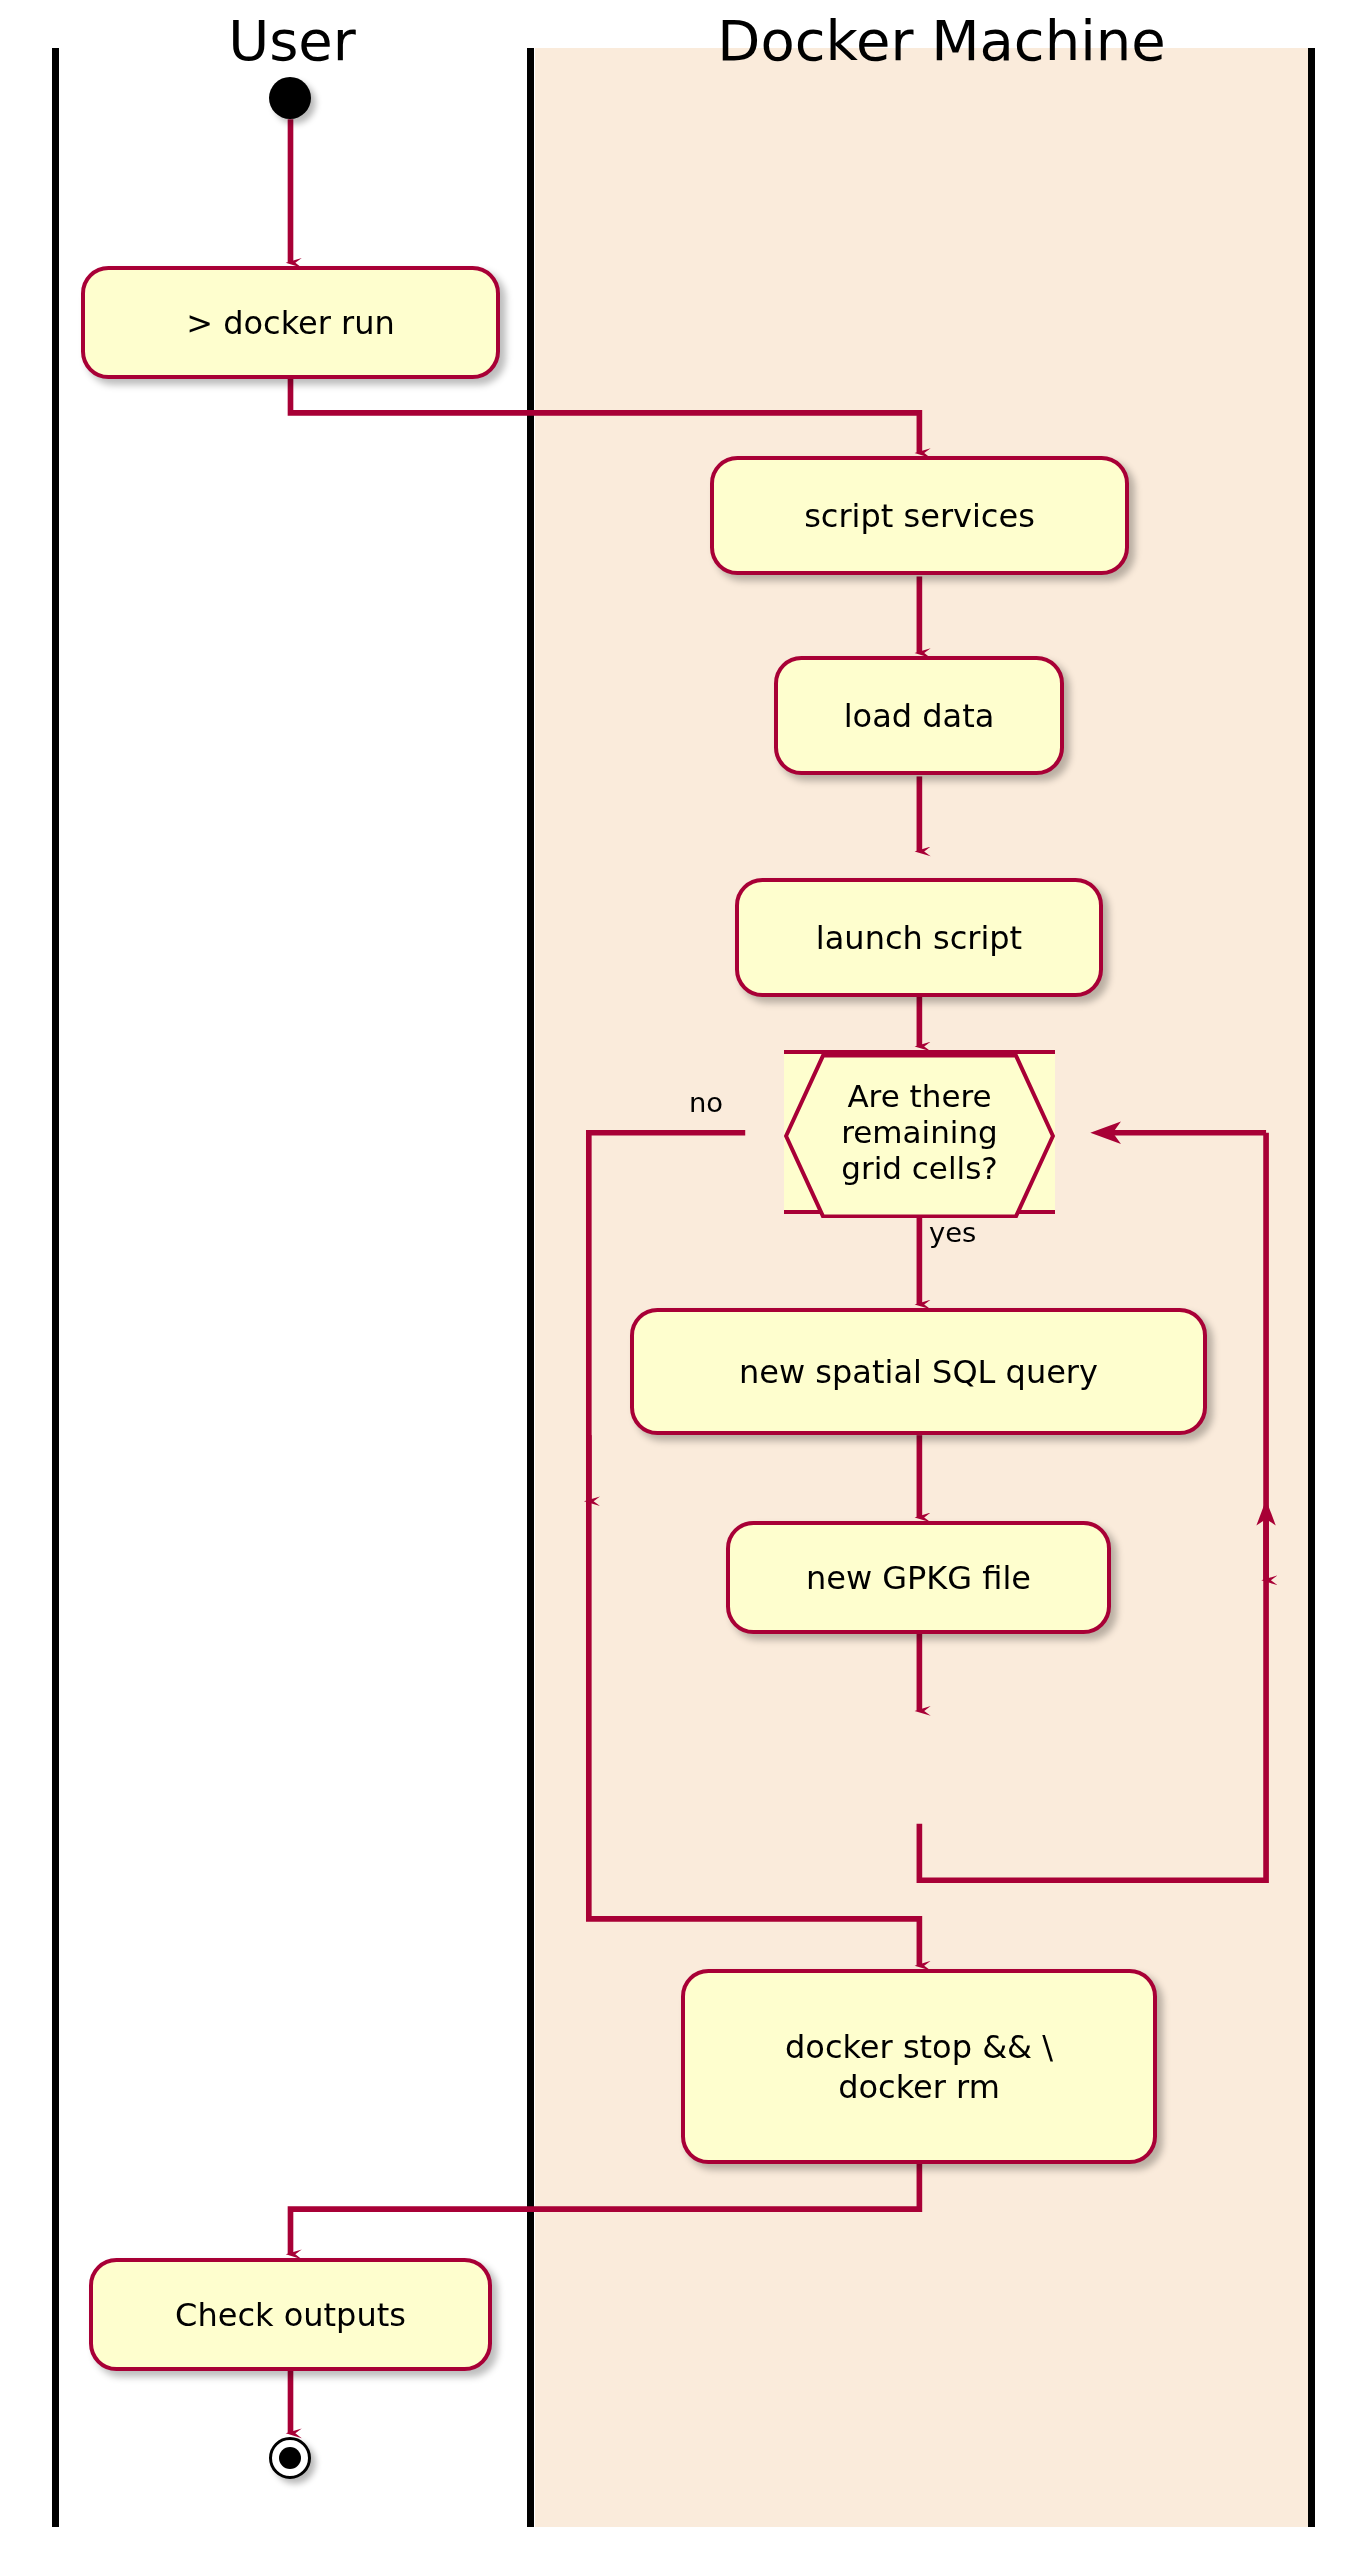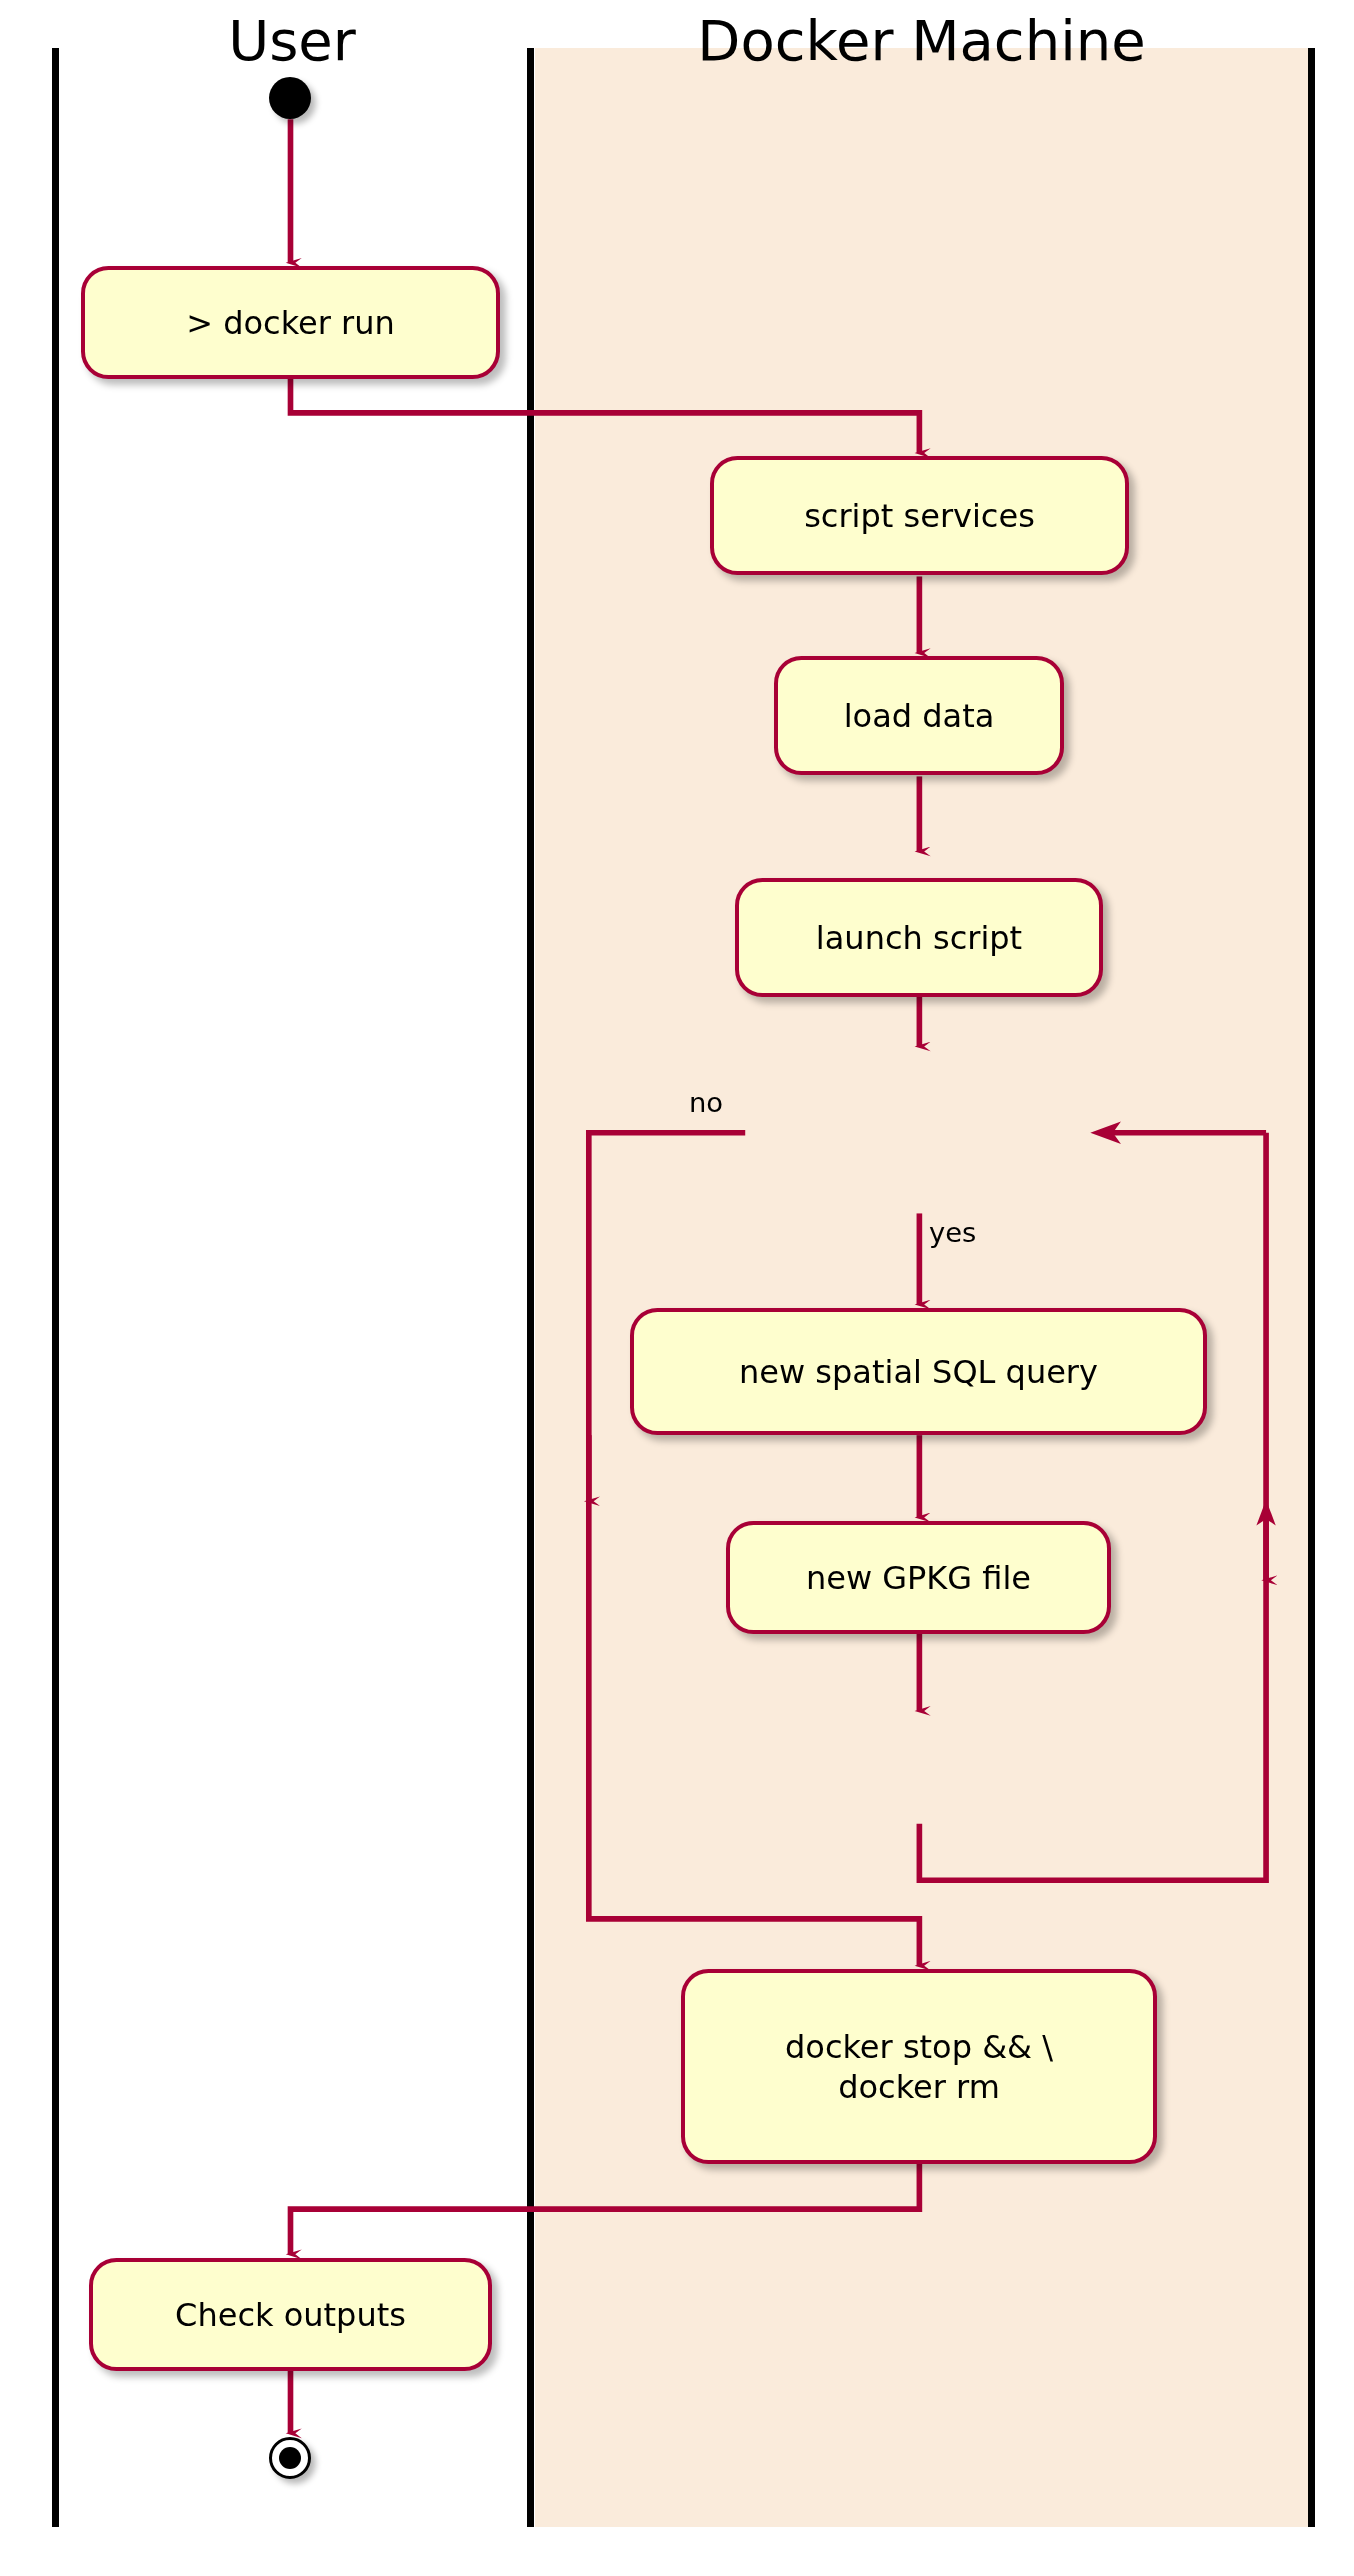--- a/index.html
+++ b/index.html
@@ -38,21 +38,21 @@
   .lane-title {
     position: absolute;
     top: 16px;
     font-size: 56px;
     color: #000000;
     text-align: center;
     white-space: nowrap;
     line-height: 50px;
   }
   #lane-title-user   { left: 56px;  width: 472px; }
-  #lane-title-docker { left: 535px; width: 773px; }
+  #lane-title-docker { left: 555px; width: 773px; }
 
   
   #connectors {
     position: absolute;
     left: 0; top: 0;
     width: 1355px;
     height: 2576px;
     pointer-events: none;
   }
 
@@ -190,20 +190,28 @@
   <div id="start-node" style="left:269px; top:77px;"></div>
 
   <div class="activity" id="node-docker-run" style="left:81px; top:266px; width:419px; height:113px;">&gt; docker run</div>
 
   <div class="activity" id="node-launch-services" style="left:710px; top:456px; width:419px; height:119px;">script services</div>
 
   <div class="activity" id="node-load-data" style="left:774px; top:656px; width:290px; height:119px;">load data</div>
 
   <div class="activity" id="node-launch-script" style="left:735px; top:878px; width:368px; height:119px;">launch script</div>
 
+  <div class="decision" id="node-decision" style="left:784px; top:1050px; width:271px; height:164px;">
+    <svg width="271" height="164" viewBox="0 0 336 204" style="position:absolute; left:0; top:0;">
+      <polygon points="48,2 288,2 334,102 288,202 48,202 2,102" fill="#FEFECE" stroke="#A80036" stroke-width="5"></polygon>
+    </svg>
+    <span style="position:relative; z-index:2;">Are there
+remaining
+grid cells?</span>
+  </div>
 
   <div class="edge-label" id="label-no" style="left:689px; top:1087px;">no</div>
   <div class="edge-label" id="label-yes" style="left:929px; top:1217px;">yes</div>
 
   <div class="activity" id="node-sql-query" style="left:630px; top:1308px; width:577px; height:127px;">new spatial SQL query</div>
 
   <div class="activity" id="node-gpkg-file" style="left:726px; top:1521px; width:385px; height:113px;">new GPKG file</div>
 
 
   <div class="activity" id="node-docker-stop" style="left:681px; top:1969px; width:476px; height:195px;">docker stop &amp;&amp; \

